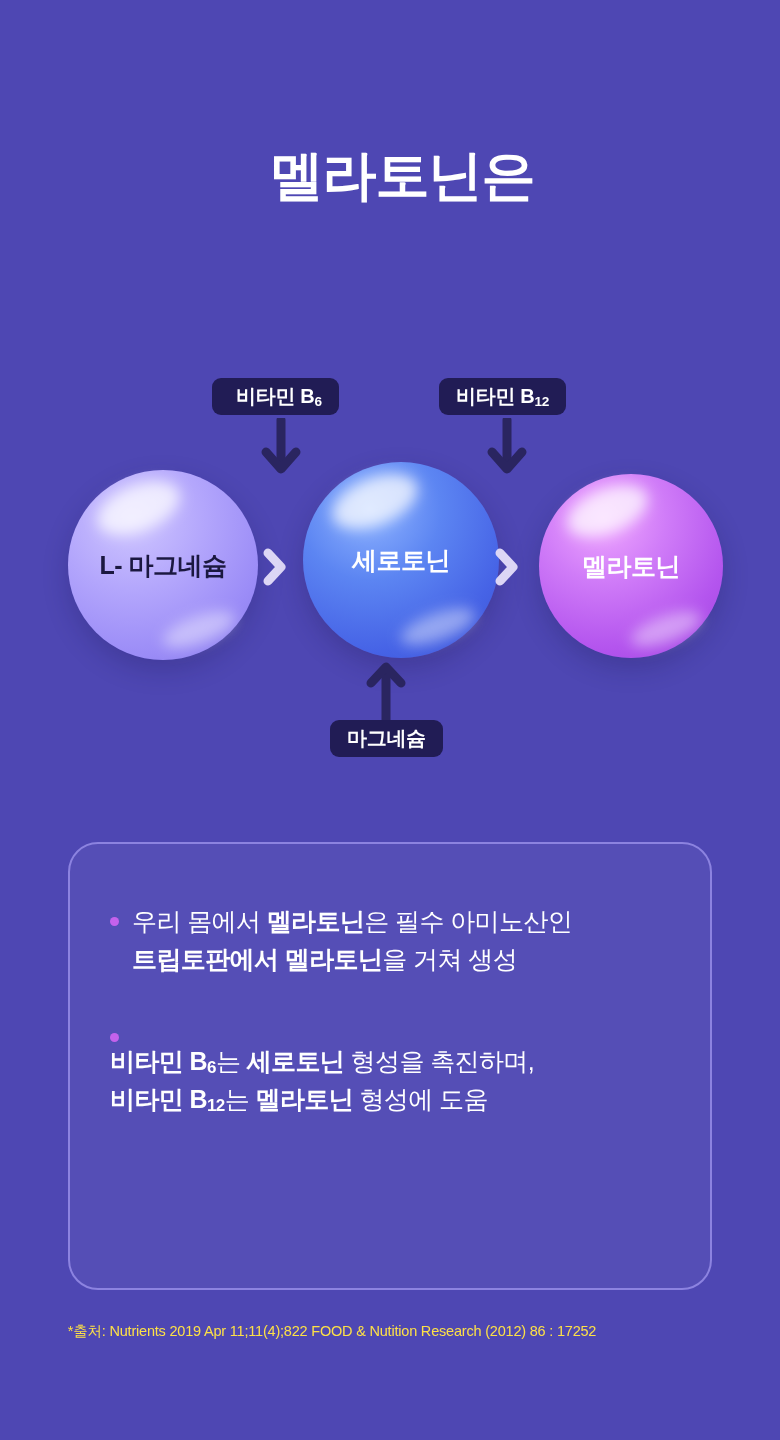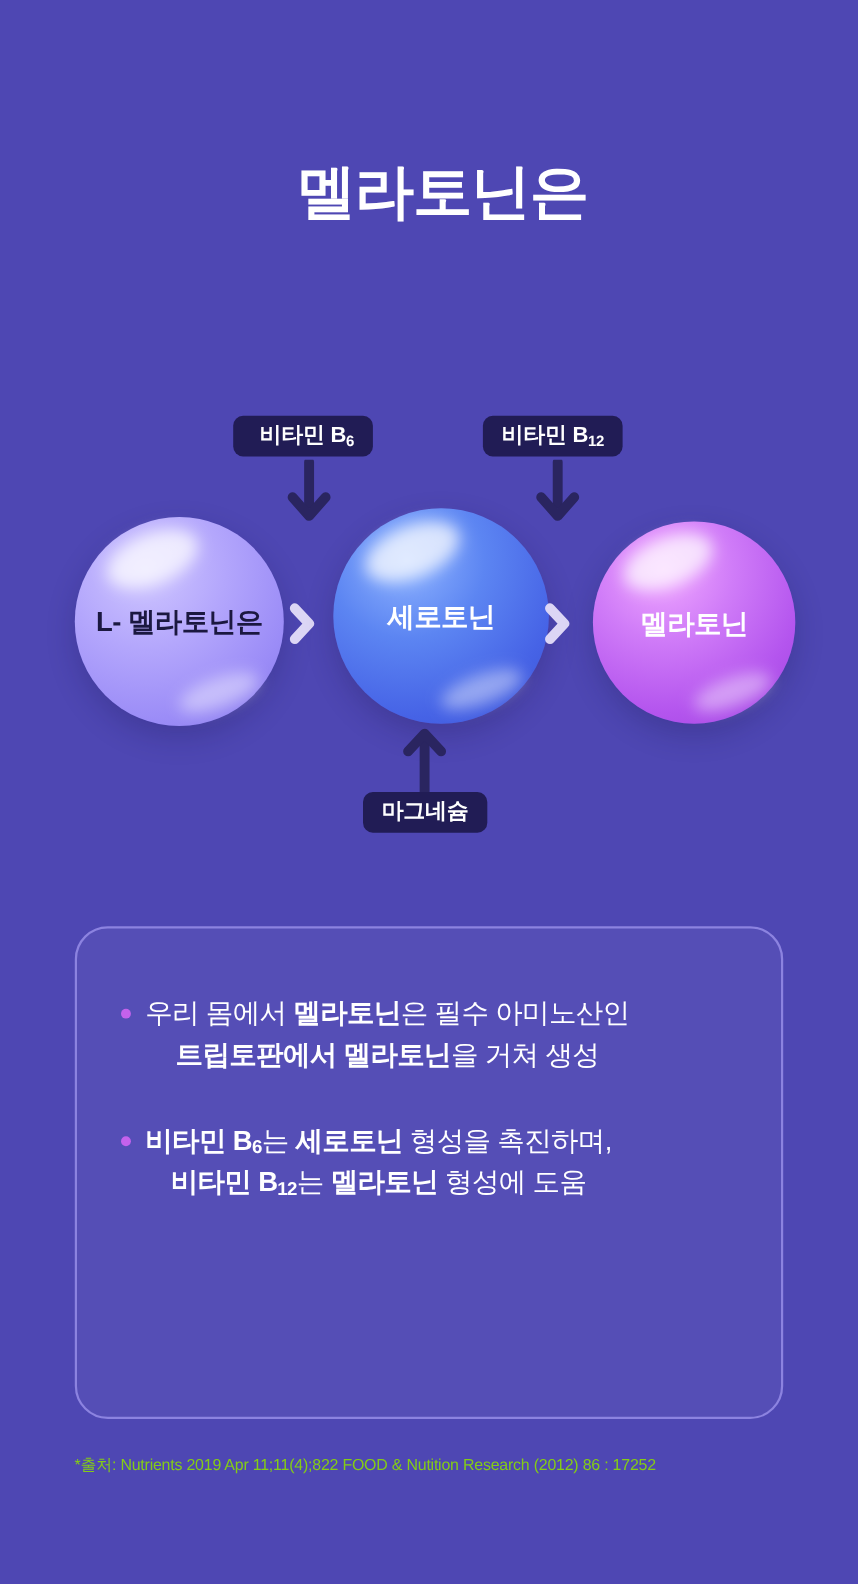--- a/index.html
+++ b/index.html
@@ -147,34 +147,33 @@
   .info-card {
     position: absolute;
     left: 68px;
     top: 842px;
     width: 644px;
     height: 448px;
     box-sizing: border-box;
     border: 2px solid #8C83E0;
     border-radius: 30px;
     background: rgba(255,255,255,0.045);
-    text-align: center;
   }
   .bullet-list {
     position: absolute;
     top: 58px;
     left: 40px;
     right: 30px;
   }
   .bullet-item {
     display: flex;
     align-items: flex-start;
     margin-bottom: 40px;
   }
-  .bullet-item:last-child { margin-bottom: 0; }
+  .bullet-item:last-child { margin-bottom: 0; flex-direction: column; }
   .bullet-dot {
     width: 9px;
     height: 9px;
     border-radius: 50%;
     background: #C462EC;
     margin-top: 15px;
     margin-right: 13px;
     flex: 0 0 auto;
   }
   .bullet-text {
@@ -192,21 +191,21 @@
     font-weight: 700;
   }
 
   
   .footnote {
     position: absolute;
     top: 1322px;
     left: 0;
     width: 664px;
     text-align: center;
-    color: #84cc16;
+    color: #fde047;
     font-size: 14.5px;
     letter-spacing: -0.2px;
     white-space: nowrap;
   }
 </style>
 </head>
 <body>
 
 <div class="title-block">
   <div class="title-line">멜라토닌은</div>
@@ -222,21 +221,21 @@
 
   <div class="badge badge-b12"><span>비타민 B</span><sub>12</sub></div>
   <svg class="arrow arrow-b12" width="46" height="60" viewBox="0 0 46 60">
     <path d="M23 2 L23 40" stroke="#2A2560" stroke-width="9" stroke-linecap="round" fill="none"></path>
     <path d="M8 34 L23 51 L38 34" stroke="#2A2560" stroke-width="9" stroke-linecap="round" stroke-linejoin="round" fill="none"></path>
   </svg>
 
   <div class="sphere sphere-1">
     <span class="gloss-top"></span>
     <span class="gloss-bottom"></span>
-    <span class="label">L- 멜라토닌은</span>
+    <span class="label">L- 마그네슘</span>
   </div>
 
   <svg class="chevron chevron-1" width="26" height="38" viewBox="0 0 26 38">
     <path d="M6 5 L19 19 L6 33" stroke="#DCD6F5" stroke-width="9" stroke-linecap="round" stroke-linejoin="round" fill="none"></path>
   </svg>
 
   <div class="sphere sphere-2">
     <span class="gloss-top"></span>
     <span class="gloss-bottom"></span>
     <span class="label">세로토닌</span>

